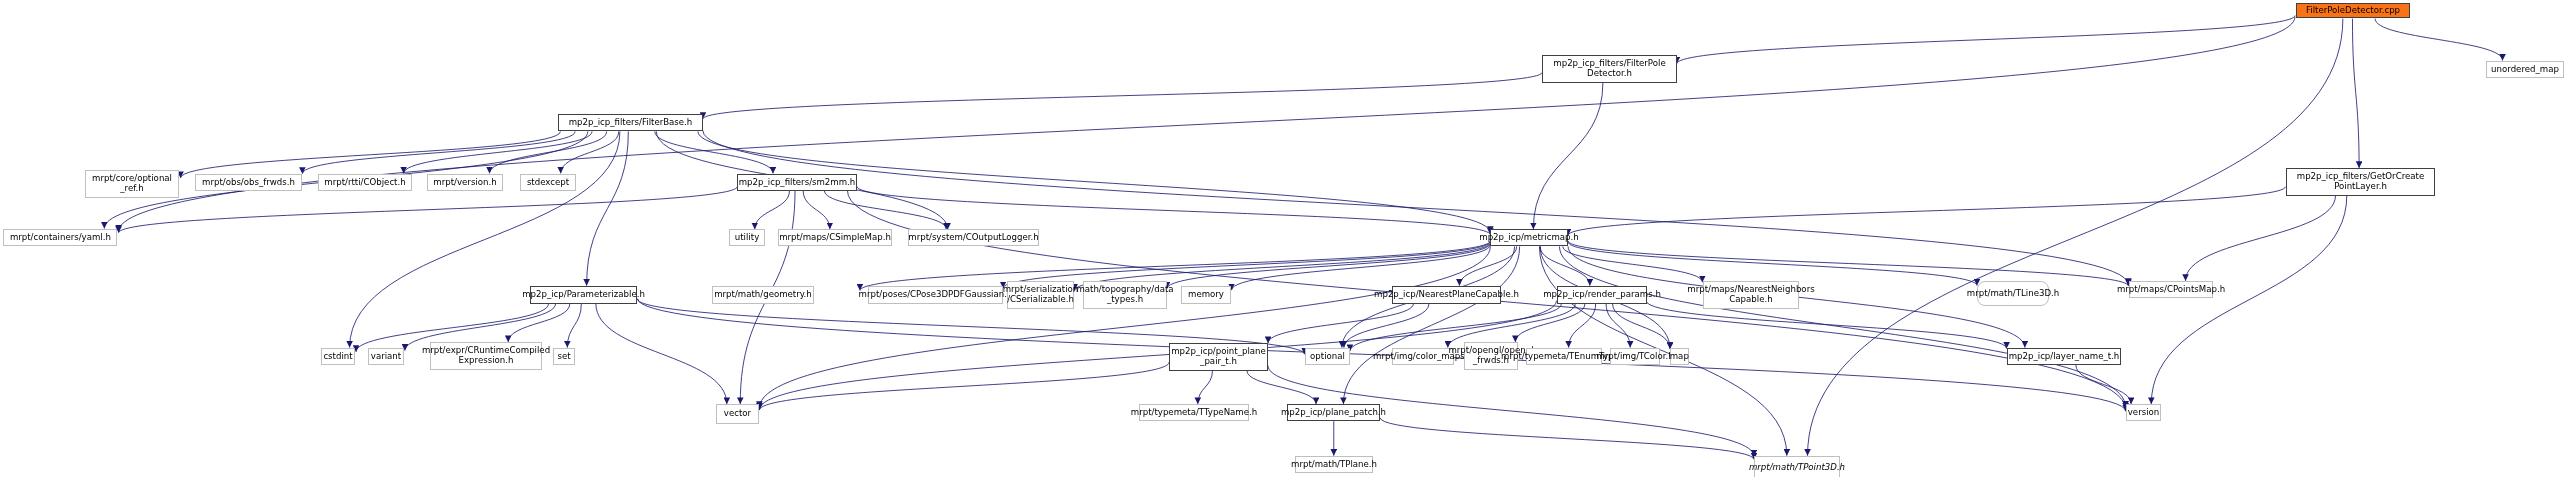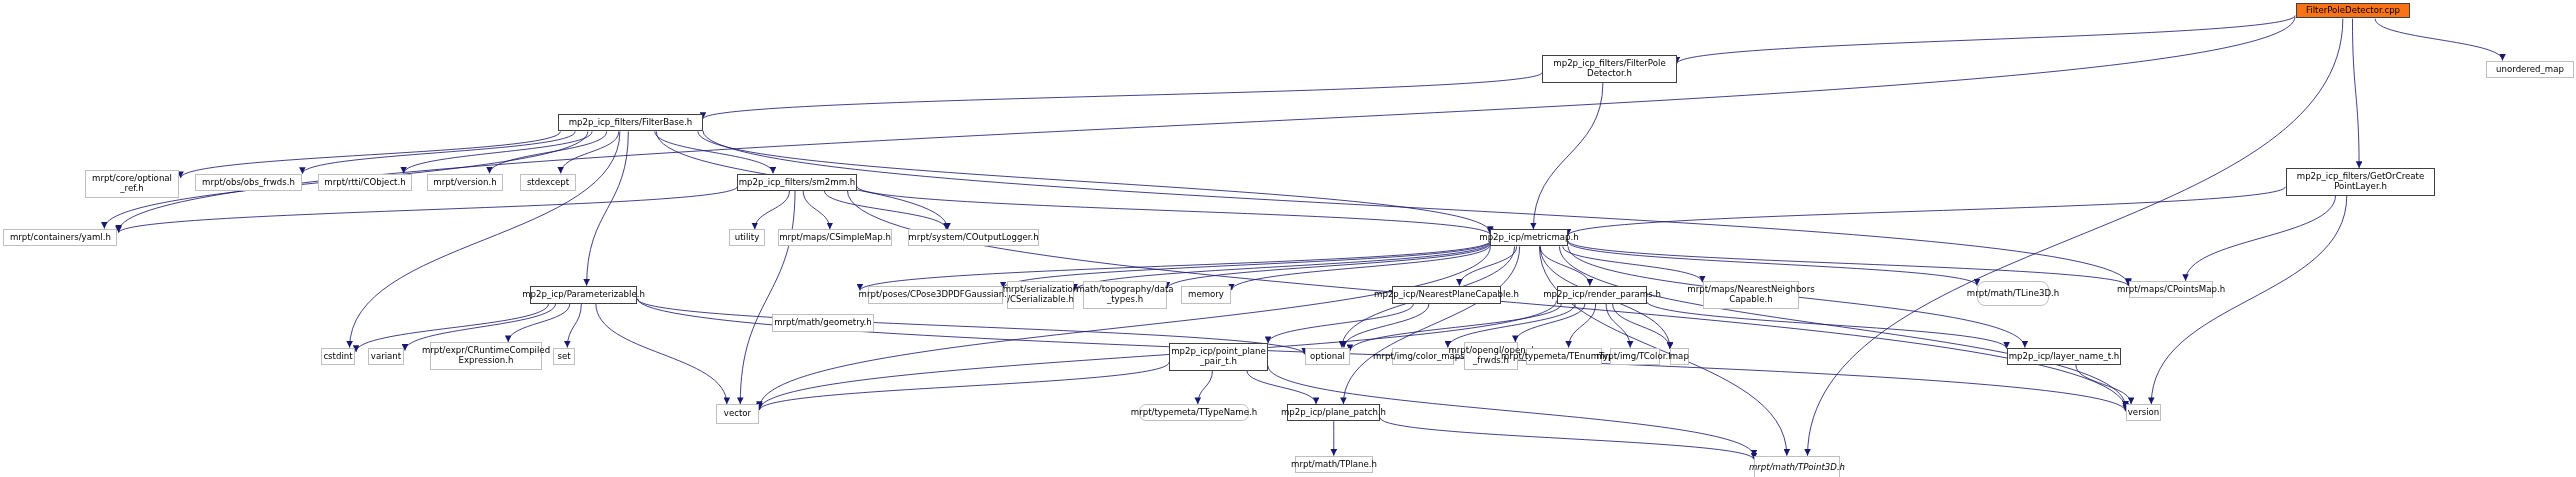--- a/index.html
+++ b/index.html
@@ -92,38 +92,38 @@
       <path d="M1810.1042944785277,538 C1810.1042944785277,562.5 1910.8098159509202,562.5 1910.8098159509202,587" fill="none" stroke="#191970" stroke-width="1.2" marker-end="url(#arrow)"></path>
       <path d="M1697,526.4068767908309 C1697,561.1436246418339 1102,561.1436246418339 1102,595.8803724928367" fill="none" stroke="#191970" stroke-width="1.2" marker-end="url(#arrow)"></path>
       <path d="M1841,531.4063057703747 C1841,597.1344437834622 2547,597.1344437834622 2547,662.8625817965496" fill="none" stroke="#191970" stroke-width="1.2" marker-end="url(#arrow)"></path>
       <path d="M1936.5,612 C1936.5,637 1936.5,637 1936.5,662" fill="none" stroke="#191970" stroke-width="1.2" marker-end="url(#arrow)"></path>
       <path d="M2004,607.0222882615157 C2004,637.2786032689451 2547,637.2786032689451 2547,667.5349182763745" fill="none" stroke="#191970" stroke-width="1.2" marker-end="url(#arrow)"></path>
     </svg>
 
   <div class="node root" style="left:2296px;top:3.4px;width:114px;height:15px;">FilterPoleDetector.cpp</div>
   <div class="node internal" style="left:1542px;top:55px;width:135px;height:27.6px;">mp2p_icp_filters/FilterPole
 Detector.h</div>
-  <div class="node" style="left:2486px;top:61px;width:88px;height:17px;">unordered_map</div>
+  <div class="node" style="left:2486px;top:61px;width:78px;height:17px;">unordered_map</div>
   <div class="node internal" style="left:558px;top:114px;width:145px;height:17px;">mp2p_icp_filters/FilterBase.h</div>
   <div class="node internal" style="left:2286px;top:168px;width:149px;height:27.6px;">mp2p_icp_filters/GetOrCreate
 PointLayer.h</div>
   <div class="node" style="left:85px;top:170px;width:94px;height:27.6px;text-align:center;">mrpt/core/optional
 _ref.h</div>
   <div class="node" style="left:195px;top:174px;width:107px;height:17px;">mrpt/obs/obs_frwds.h</div>
   <div class="node" style="left:318px;top:174px;width:94px;height:17px;">mrpt/rtti/CObject.h</div>
   <div class="node" style="left:427px;top:174px;width:76px;height:17px;">mrpt/version.h</div>
   <div class="node" style="left:520px;top:174px;width:56px;height:17px;">stdexcept</div>
   <div class="node internal" style="left:737px;top:174px;width:120px;height:17px;">mp2p_icp_filters/sm2mm.h</div>
   <div class="node" style="left:3.4px;top:229px;width:114px;height:17px;">mrpt/containers/yaml.h</div>
   <div class="node" style="left:729px;top:229px;width:36px;height:17px;">utility</div>
   <div class="node" style="left:778px;top:229px;width:114px;height:17px;">mrpt/maps/CSimpleMap.h</div>
   <div class="node" style="left:908px;top:229px;width:131px;height:17px;">mrpt/system/COutputLogger.h</div>
   <div class="node internal" style="left:1490px;top:229px;width:78px;height:17px;">mp2p_icp/metricmap.h</div>
   <div class="node internal" style="left:530px;top:286px;width:107px;height:18px;">mp2p_icp/Parameterizable.h</div>
-  <div class="node" style="left:772px;top:286px;width:102px;height:18px;margin-top:28px;">mrpt/math/geometry.h</div>
+  <div class="node" style="left:712px;top:286px;width:102px;height:18px;">mrpt/math/geometry.h</div>
   <div class="node" style="left:868px;top:286px;width:135px;height:18px;">mrpt/poses/CPose3DPDFGaussian.h</div>
   <div class="node" style="left:1007px;top:281px;width:67px;height:27.6px;">mrpt/serialization
 /CSerializable.h</div>
   <div class="node" style="left:1083px;top:281px;width:84px;height:27.6px;">math/topography/data
 _types.h</div>
   <div class="node" style="left:1181px;top:286px;width:50px;height:18px;">memory</div>
   <div class="node internal" style="left:1392px;top:286px;width:109px;height:18px;">mp2p_icp/NearestPlaneCapable.h</div>
   <div class="node internal" style="left:1557px;top:286px;width:90px;height:18px;">mp2p_icp/render_params.h</div>
   <div class="node" style="left:1703px;top:281px;width:96px;height:27.6px;">mrpt/maps/NearestNeighbors
 Capable.h</div>
@@ -139,18 +139,18 @@
   <div class="node" style="left:1464px;top:342px;width:54px;height:27.6px;">mrpt/opengl/opengl
 _frwds.h</div>
   <div class="node" style="left:1526px;top:348px;width:76px;height:17px;">mrpt/typemeta/TEnumType.h</div>
   <div class="node" style="left:1610px;top:348px;width:50px;height:17px;">mrpt/img/TColor.h</div>
   <div class="node" style="left:1670px;top:348px;width:18.6px;height:17px;">map</div>
   <div class="node internal" style="left:2007px;top:348px;width:114px;height:17px;">mp2p_icp/layer_name_t.h</div>
   <div class="node internal" style="left:1169px;top:343px;width:99px;height:27.6px;">mp2p_icp/point_plane
 _pair_t.h</div>
   <div class="node" style="left:716px;top:404px;width:43px;height:20px;">vector</div>
   <div class="node" style="left:2126px;top:404px;width:35px;height:17px;">version</div>
-  <div class="node" style="left:1139px;top:404px;width:110px;height:17px;border-radius:7px;">mrpt/typemeta/TTypeName.h</div>
+  <div class="node" style="left:1139px;top:404px;width:110px;height:17px;">mrpt/typemeta/TTypeName.h</div>
   <div class="node internal" style="left:1287px;top:404px;width:93px;height:17px;">mp2p_icp/plane_patch.h</div>
   <div class="node" style="left:1295px;top:456px;width:78px;height:17px;">mrpt/math/TPlane.h</div>
   <div class="node" style="left:1754px;top:456px;width:86px;height:23px;font-style:italic;">mrpt/math/TPoint3D.h</div>
 </div>
 
 
 </body></html>

